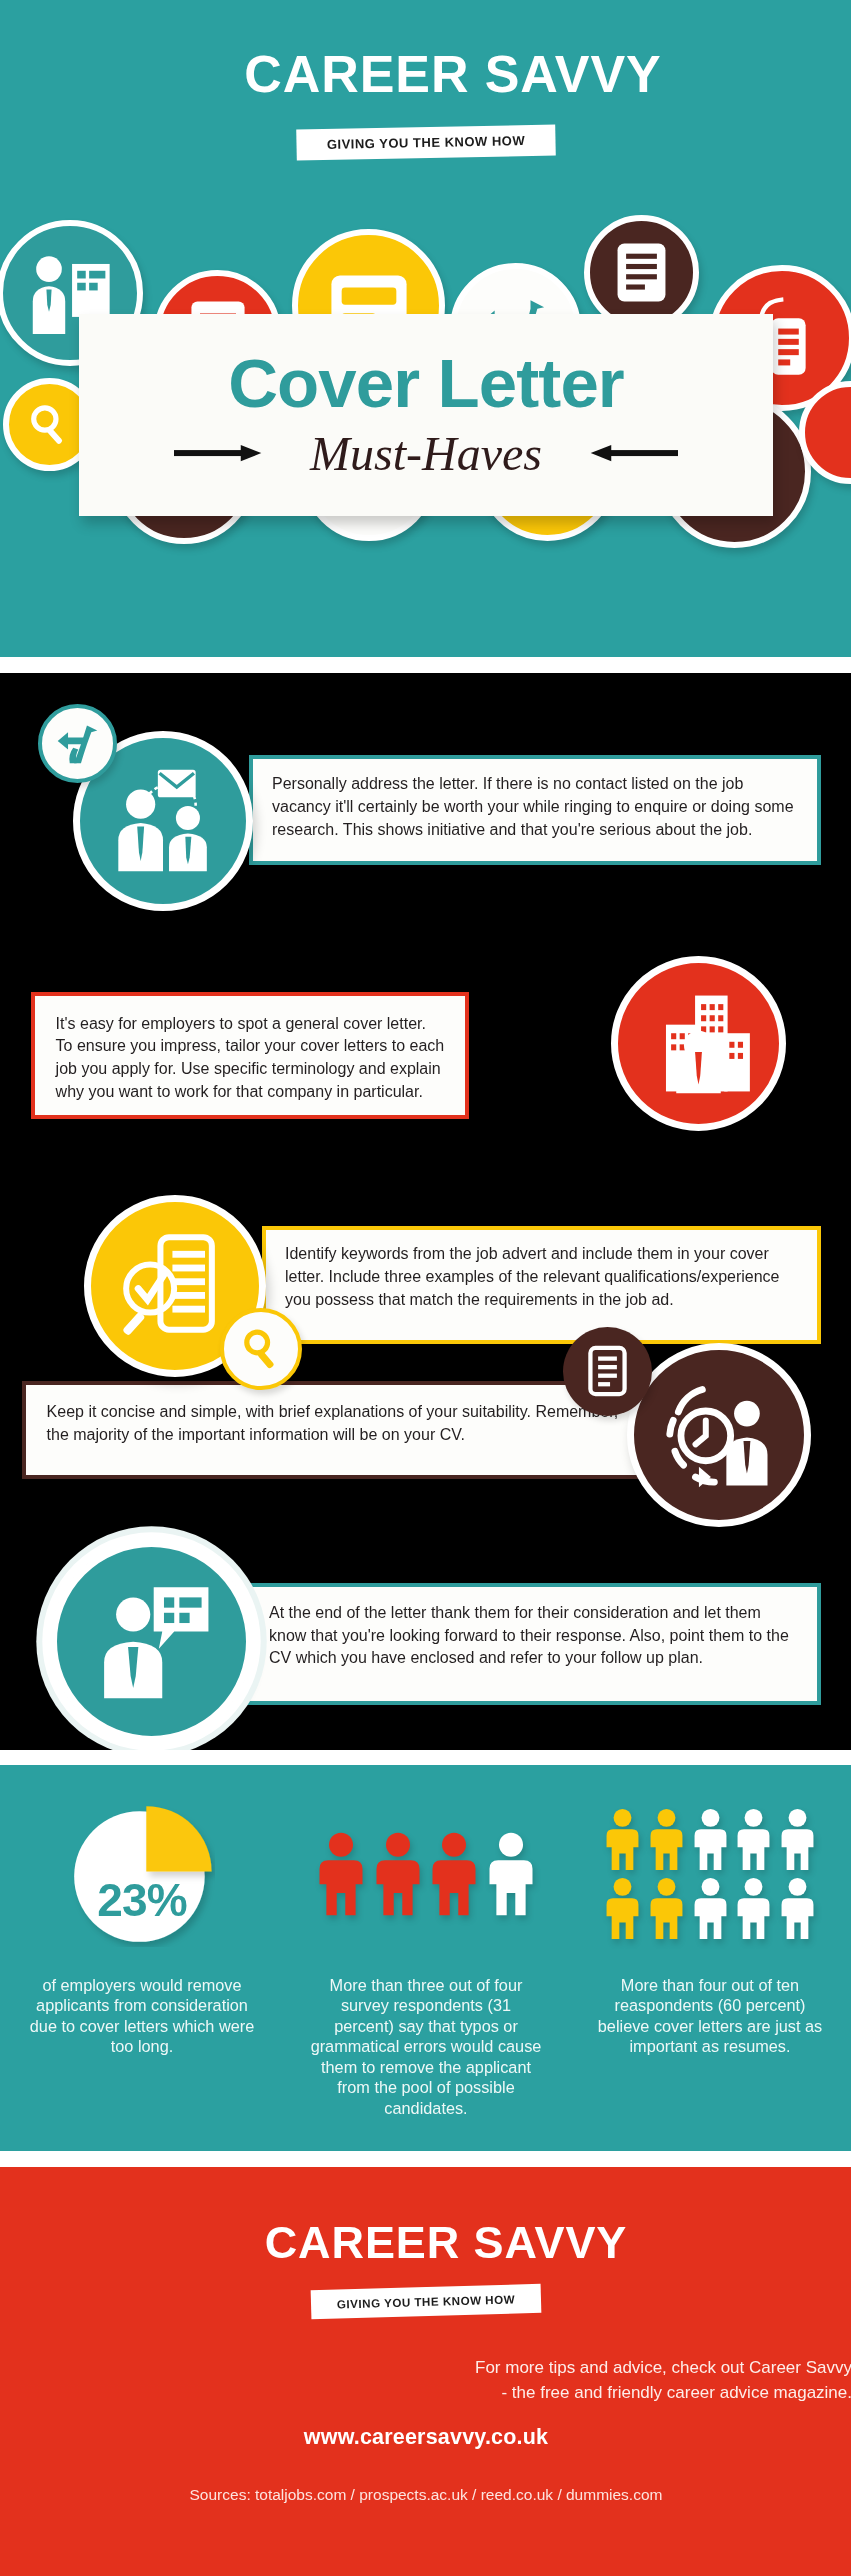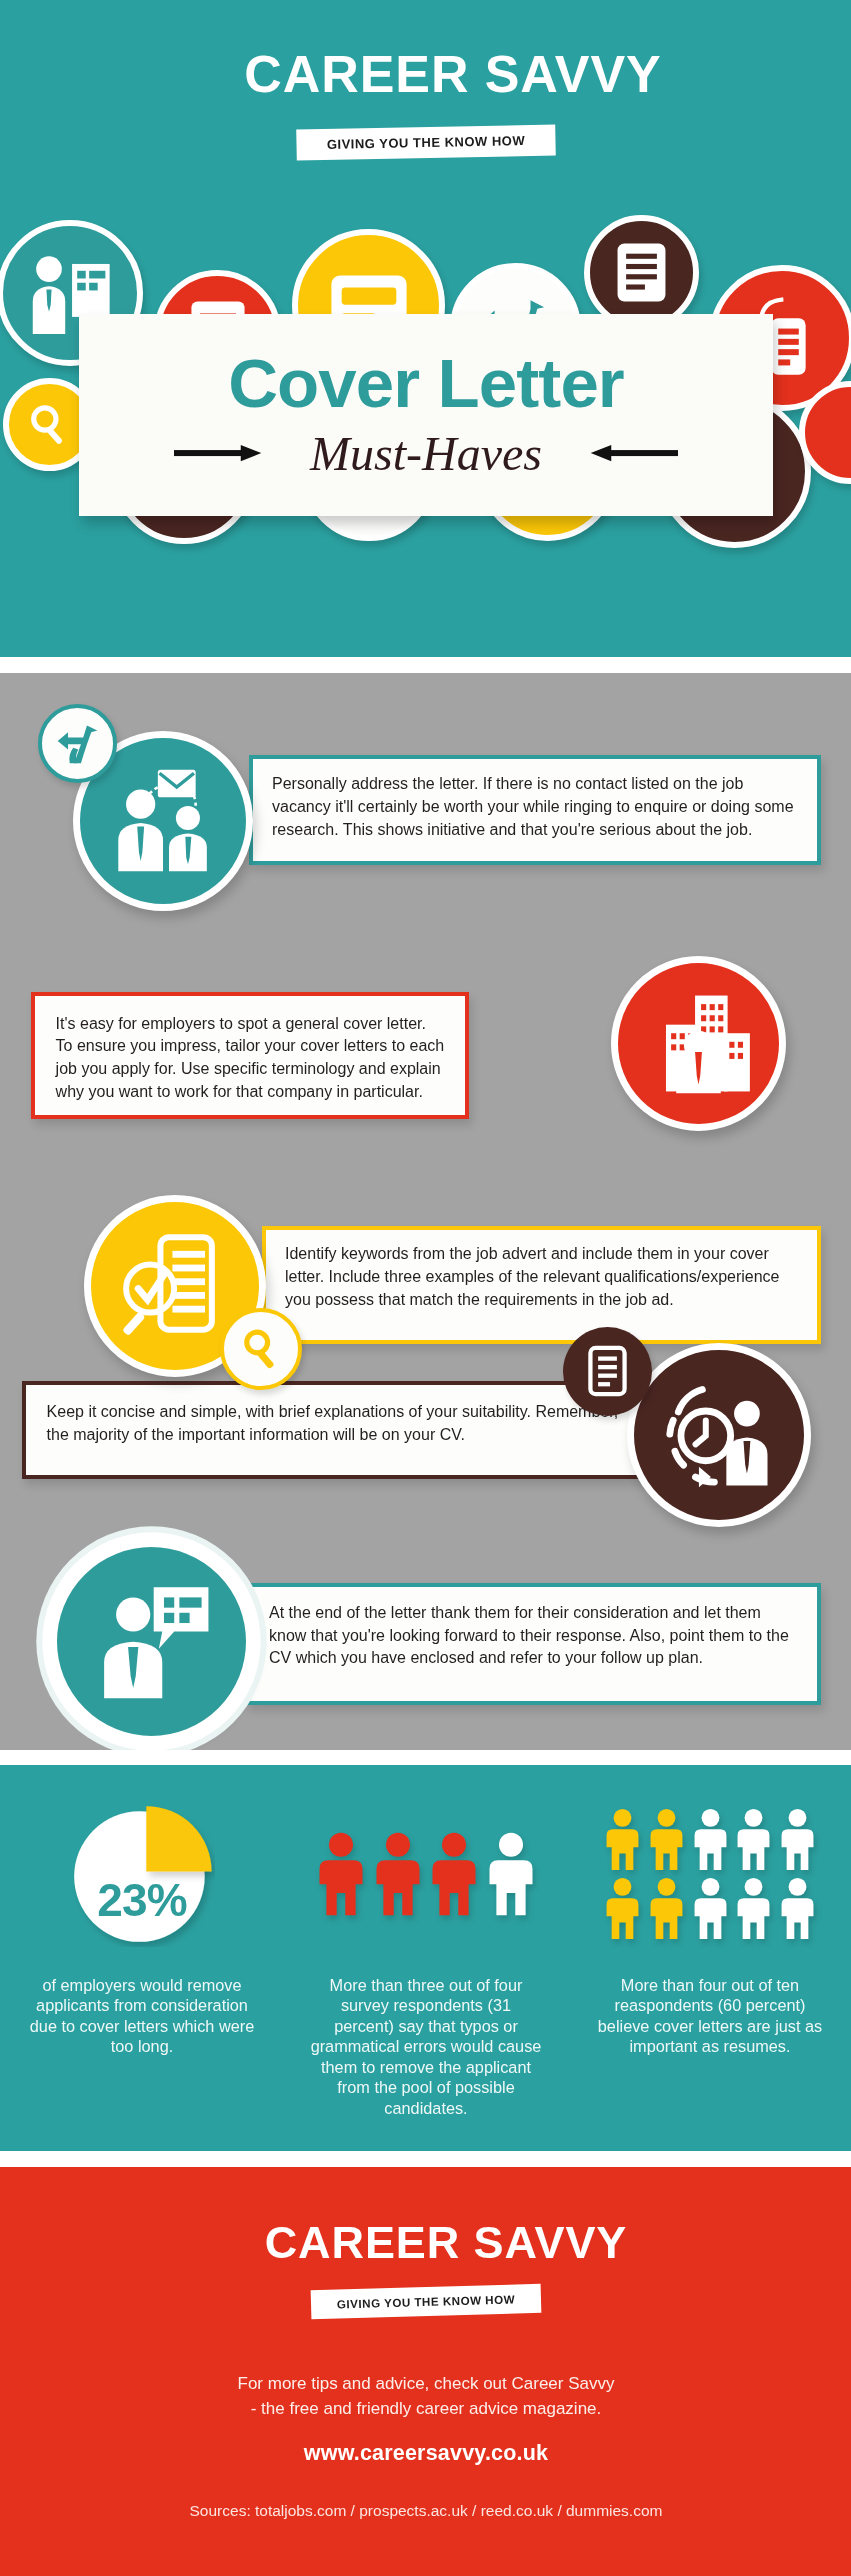--- a/index.html
+++ b/index.html
@@ -127,21 +127,21 @@
     line-height: 1;
     color: #2f1b1b;
   }
   .arrow { display: block; }
 
   
   .tips {
     position: relative;
     width: 852px;
     height: 1077px;
-    background: #a3a3a3;
+    background: #000000;
     overflow: hidden;
   }
   .tip {
     position: absolute;
     width: 852px;
   }
   .tip-card {
     position: absolute;
     background: #fdfdfb;
     box-shadow: 3.4px 6px 8.6px rgba(0,0,0,0.13);
@@ -240,21 +240,21 @@
     min-width: 230px;
     padding: 6.9px 22px;
   }
   .footer .tagline-badge span { font-size: 11.6px; }
   .f-line {
     font-family: "Liberation Sans", sans-serif;
     color: #fdeeea;
     font-size: 17px;
     line-height: 1.45;
   }
-  .f-promo { margin-top: 57px; }
+  .f-promo { margin-top: 41px; text-align: right; }
   .f-url {
     margin-top: 19px;
     font-family: "Liberation Sans", sans-serif;
     font-weight: bold;
     font-size: 21.5px;
     color: #ffffff;
     letter-spacing: 0.2px;
   }
   .f-sources {
     margin-top: 36px;

